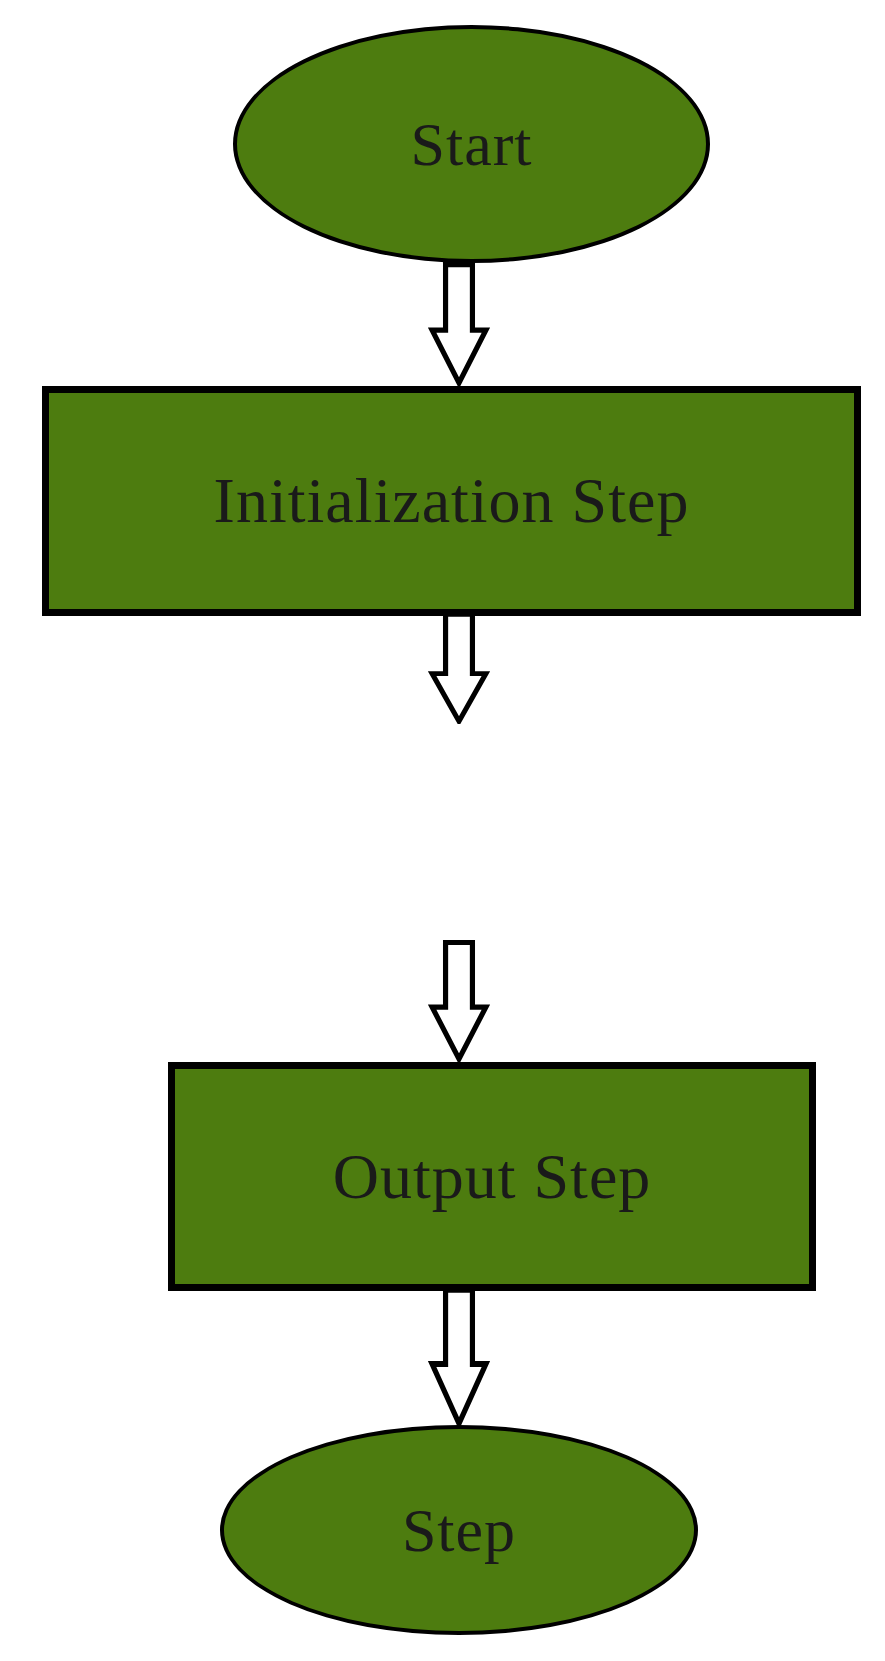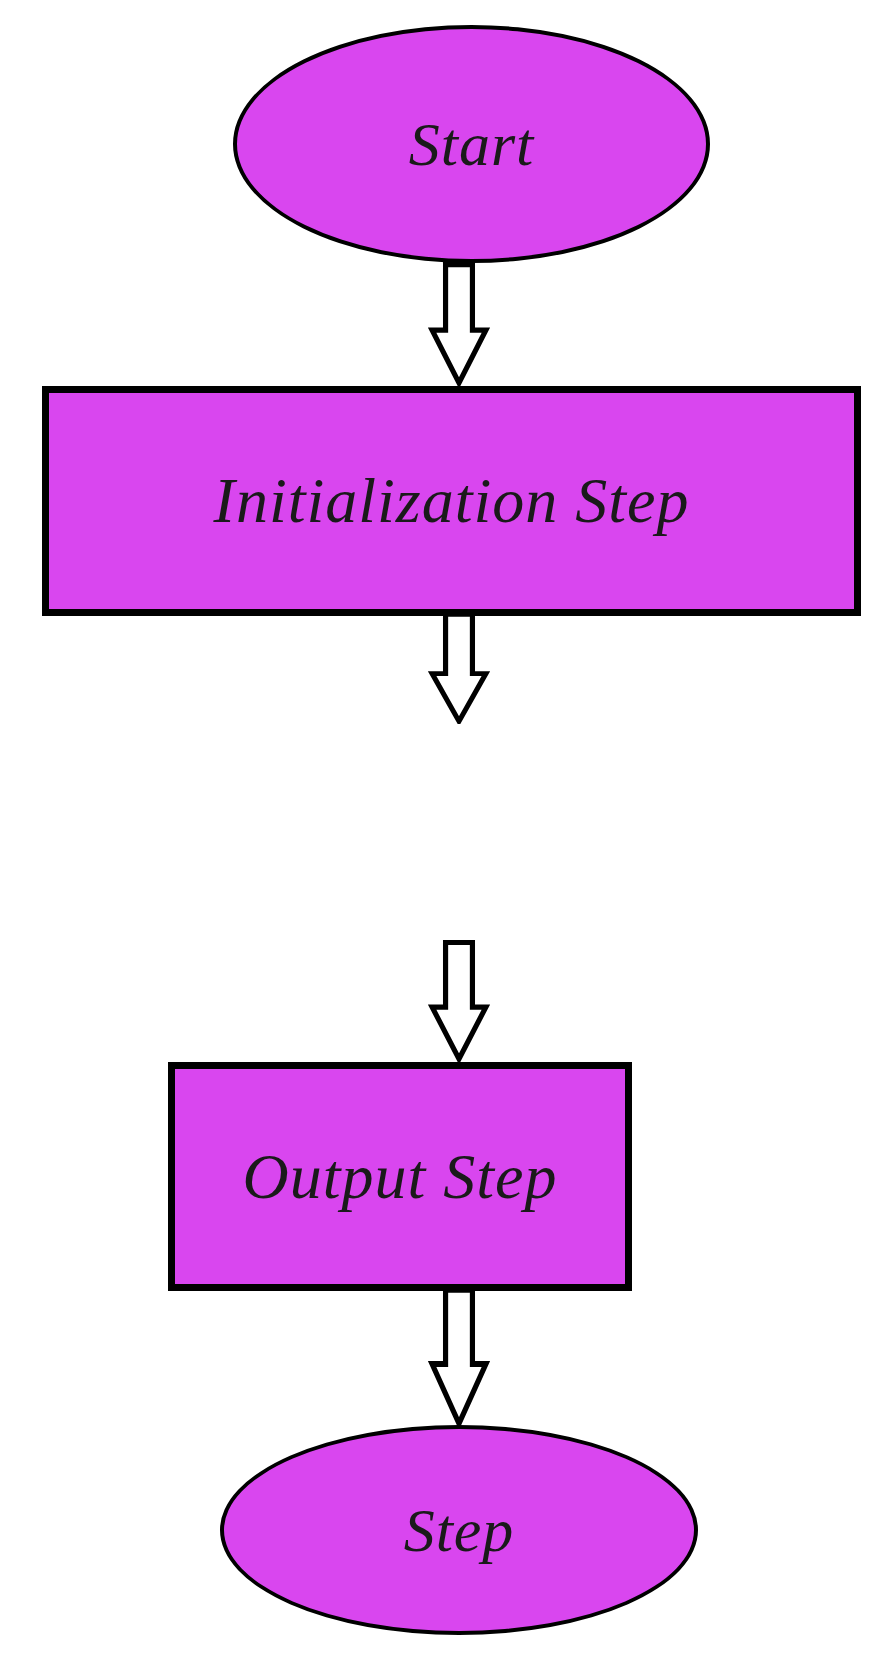--- a/index.html
+++ b/index.html
@@ -15,40 +15,39 @@
     font-family: "Liberation Serif", "DejaVu Serif", serif;
     color: #1a1a1a;
     overflow: hidden;
   }
   .node {
     position: absolute;
     box-sizing: border-box;
     display: flex;
     align-items: center;
     justify-content: center;
-    background: #d946ef;
+    background: #4d7c0f;
     text-align: center;
     line-height: 1;
-    font-style: italic;
   }
   .terminator {
     border: 4px solid #000000;
     border-radius: 50%;
     font-size: 62px;
     letter-spacing: 1px;
   }
   .process {
     border: 7px solid #000000;
     font-size: 64px;
     letter-spacing: 1px;
   }
   #node-start  { left: 233px; top: 25px;   width: 477px; height: 238px; }
   #node-init   { left: 42px;  top: 386px;  width: 819px; height: 230px; }
   #node-conn   { left: 85px;  top: 724px;  width: 748px; height: 220px; }
-  #node-out    { left: 168px; top: 1062px; width: 464px; height: 229px; }
+  #node-out    { left: 168px; top: 1062px; width: 648px; height: 229px; }
   #node-stop   { left: 220px; top: 1425px; width: 478px; height: 210px; }
 
   .flow-arrow {
     position: absolute;
     display: block;
   }
   #arrow-1 { left: 428px; top: 262px;  width: 62px; height: 124px; }
   #arrow-2 { left: 428px; top: 612px;  width: 62px; height: 112px; }
   #arrow-3 { left: 428px; top: 940px;  width: 62px; height: 122px; }
   #arrow-4 { left: 428px; top: 1287px; width: 62px; height: 140px; }

